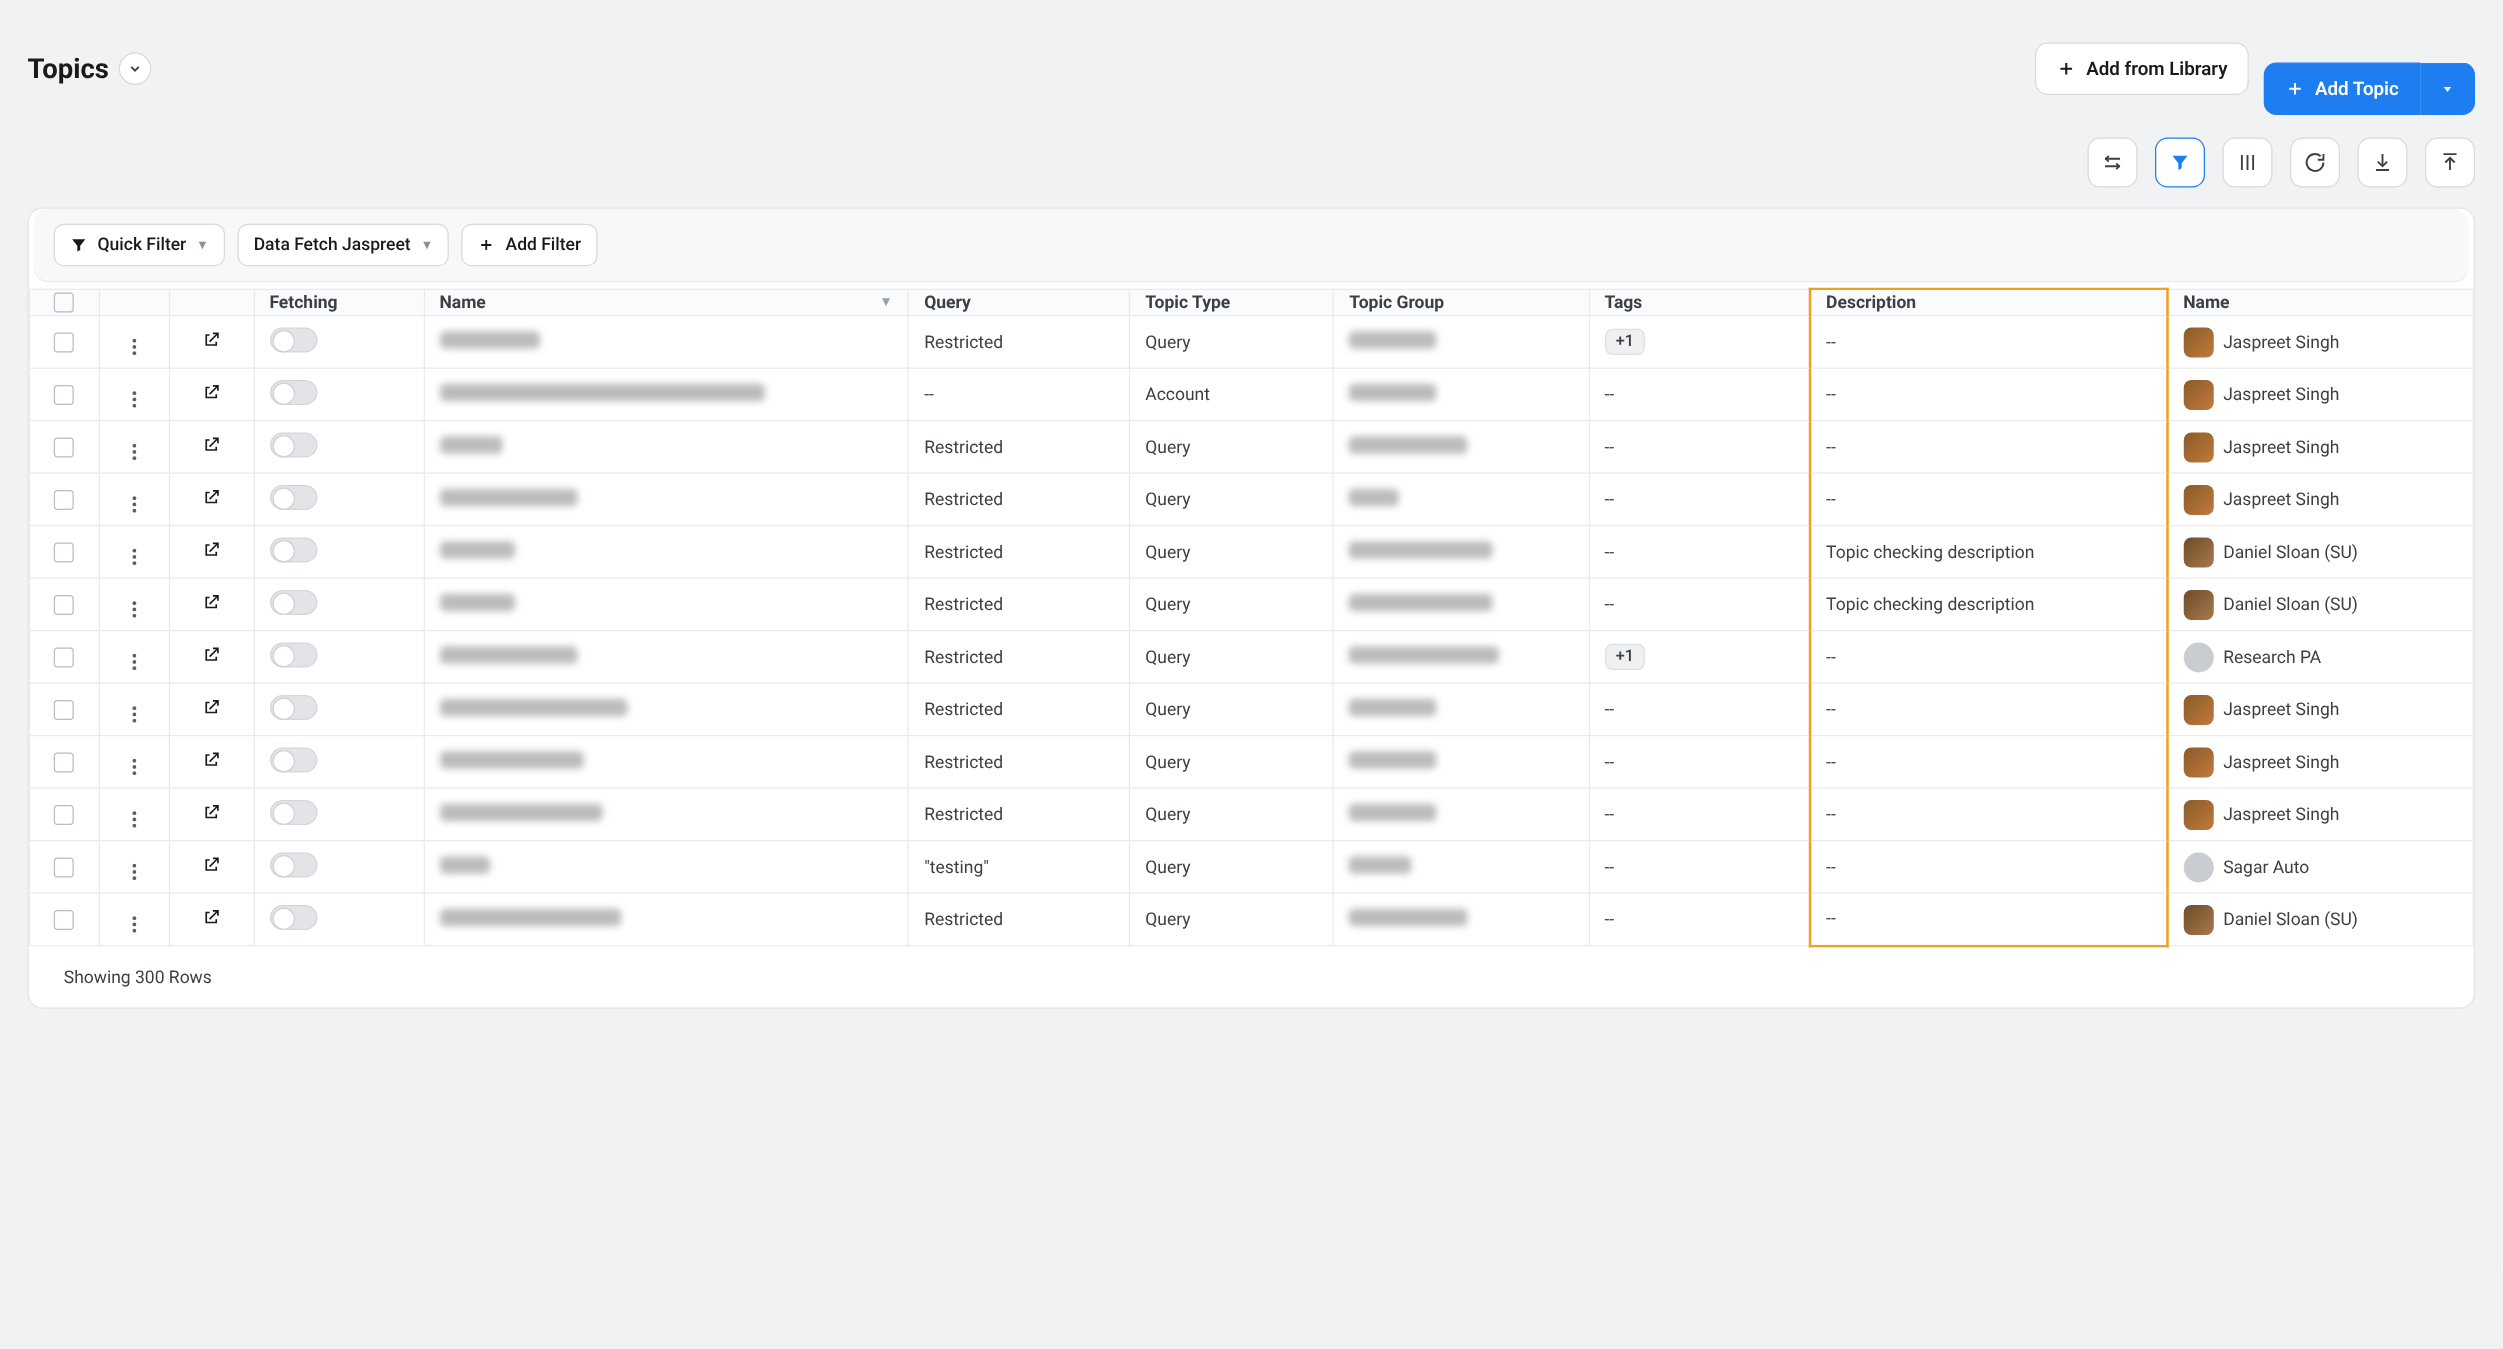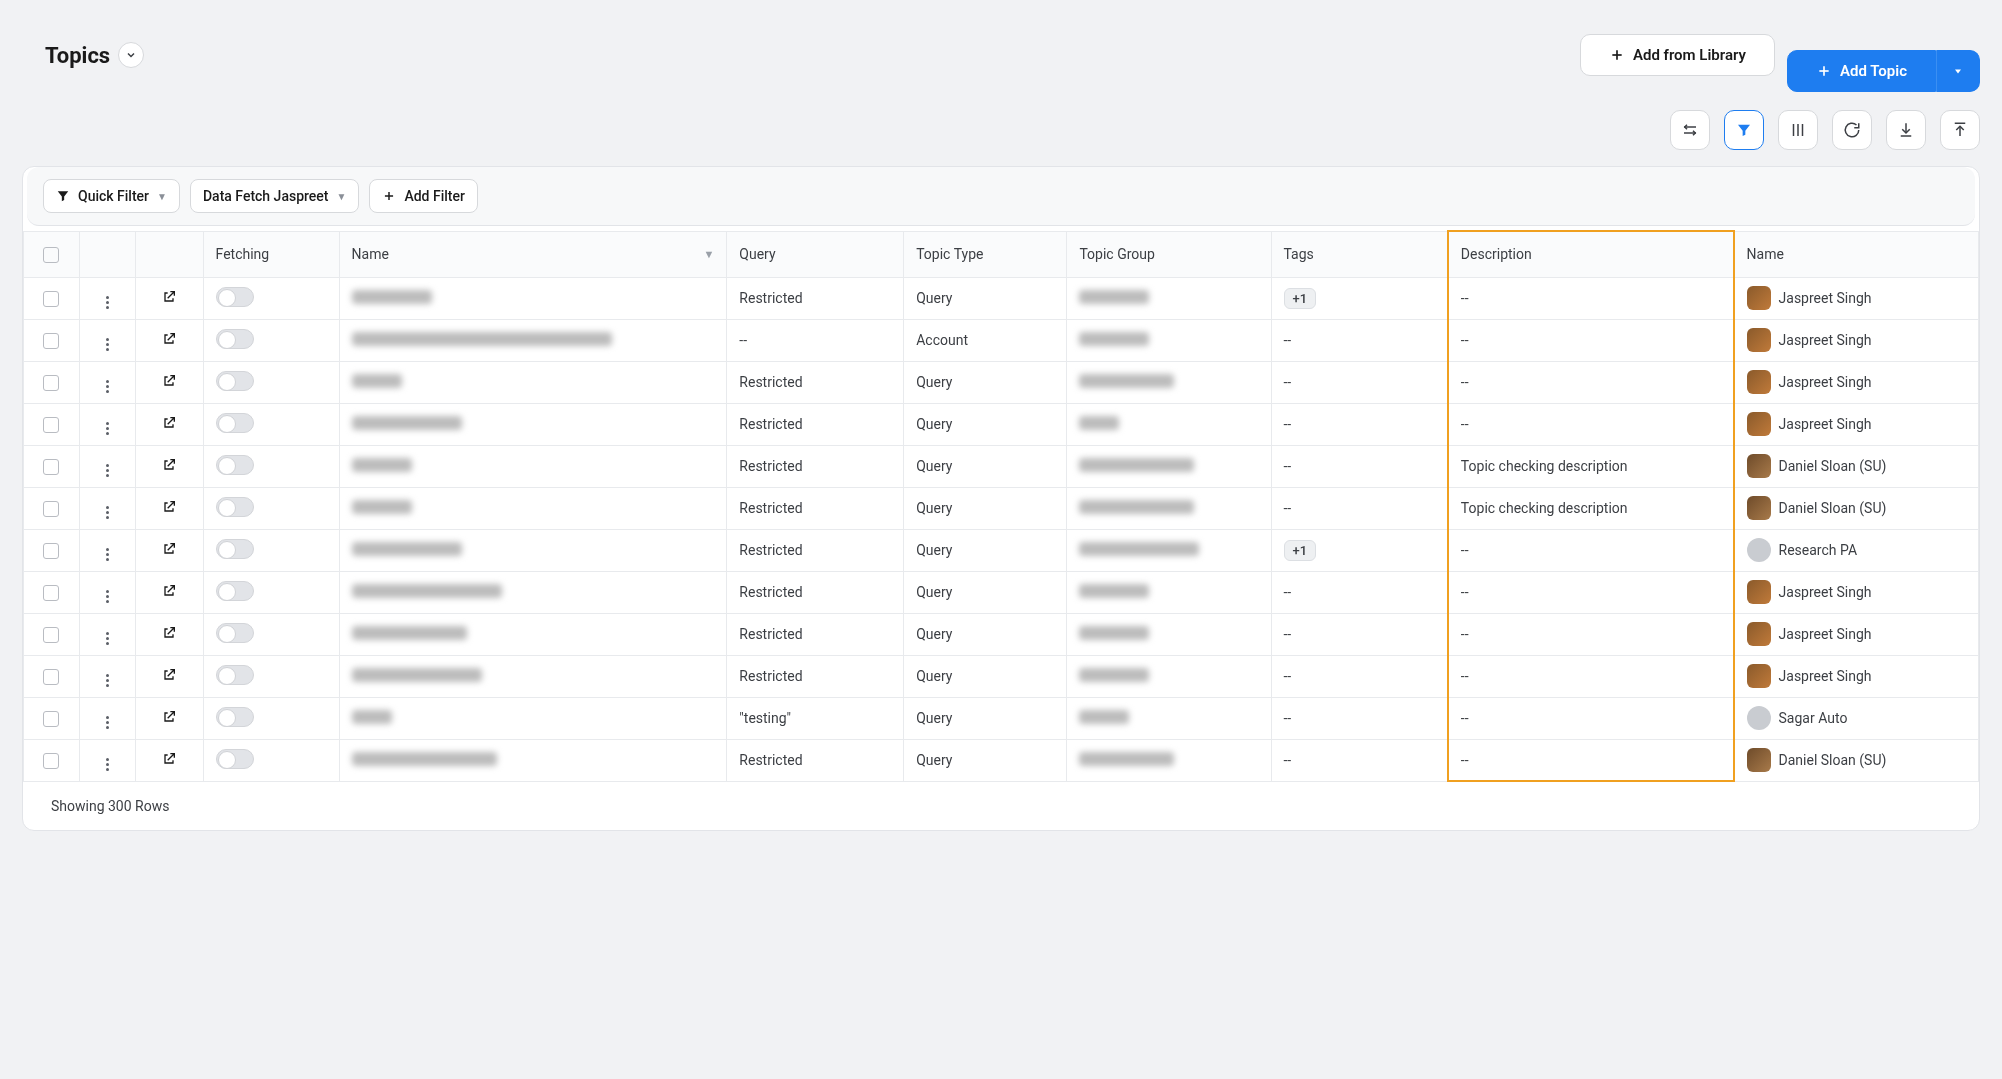--- a/index.html
+++ b/index.html
@@ -21,21 +21,20 @@
     margin-bottom: 18px;
   }
   .title-wrap {
     display: flex;
     align-items: center;
     gap: 8px;
   }
   .title {
     font-size: 22px;
     font-weight: 700;
-    margin-left: 23px;
   }
   .title-chevron {
     width: 26px; height: 26px;
     border: 1px solid #d7d9dc;
     border-radius: 50%;
     display: flex; align-items: center; justify-content: center;
     background: #fff;
     cursor: pointer;
   }
   .spacer { flex: 1; }
@@ -58,21 +57,21 @@
     color: #555;
     background: transparent;
   }
   .search-box input::placeholder { color: #888; }
   .btn {
     height: 42px;
     border: 1px solid #d7d9dc;
     border-radius: 10px;
     display: flex;
     align-items: center;
-    padding: 0 28px;
+    padding: 0 16px;
     gap: 8px;
     background: #fff;
     font-weight: 600;
     font-size: 15px;
     cursor: pointer;
   }
   .btn.primary {
     background: #1e7df0;
     border-color: #1e7df0;
     color: #fff;
@@ -149,22 +148,22 @@
     width: 100%;
     min-width: 1460px;
   }
   th, td {
     border: 1px solid #e8eaed;
     text-align: left;
     font-size: 14px;
   }
   th {
     background: #fafbfc;
-    font-weight: 400;
-    padding: 14px 12px;
+    font-weight: 700;
+    padding: 2px 12px;
     color: #3c3f44;
   }
   td {
     padding: 8px 12px;
     color: #3c3f44;
     height: 42px;
   }
   .col-check { width: 40px; text-align: center; }
   .col-menu { width: 40px; text-align: center; }
   .col-link { width: 50px; text-align: center; }

